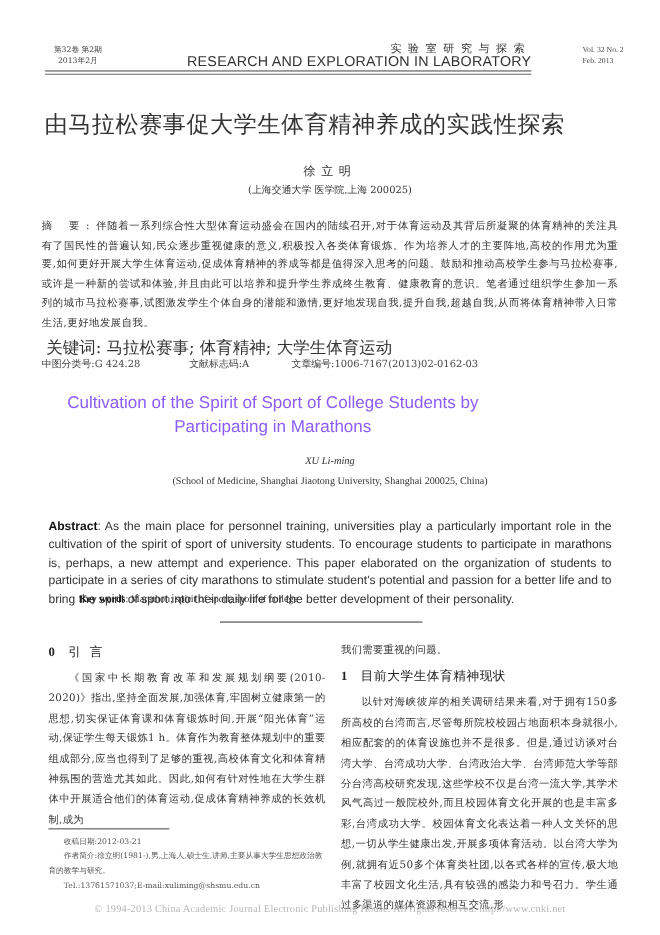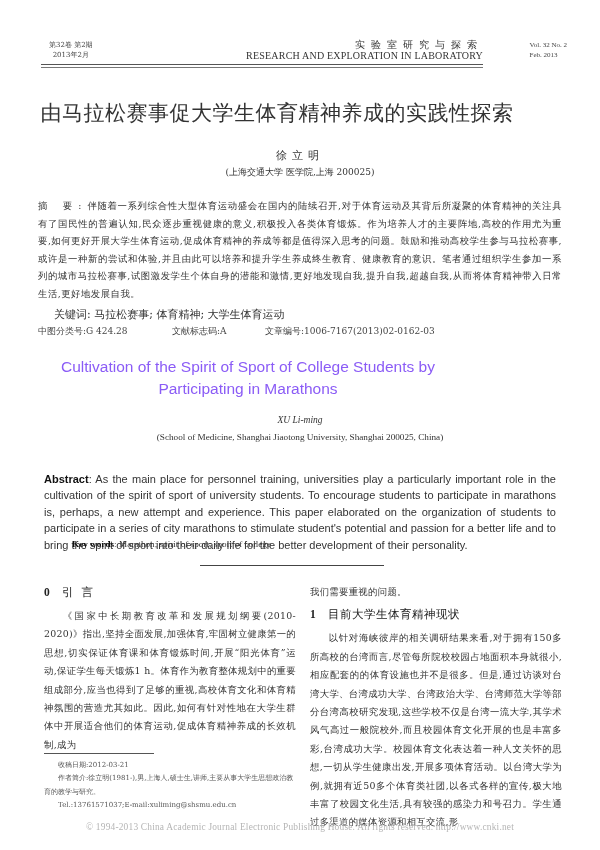--- a/index.html
+++ b/index.html
@@ -3,32 +3,32 @@
 <meta charset="utf-8">
 <style>
   * { box-sizing: border-box; margin: 0; padding: 0; }
   html, body { width: 600px; height: 850px; background: #ffffff; overflow: hidden; }
   body { position: relative; font-family: "DejaVu Serif", "Liberation Serif", serif; color: #222; }
 
   .hdr { position: absolute; left: 41px; right: 117px; top: 38px; height: 28px; width: 442px; }
   .hdr-left { position: absolute; left: 8px; top: 2px; font-size: 7px; line-height: 10px; color: #444; text-align: center; }
   .hdr-center { position: absolute; left: 0; right: 0; top: 0; text-align: right; }
   .hdr-cn { font-size: 10px; letter-spacing: 6px; color: #333; line-height: 13px; }
-  .hdr-en { font-family: Liberation Serif, serif; font-size: 10px; color: #333; letter-spacing: 0.2px; line-height: 10px; }
+  .hdr-en { font-family: Liberation Sans, sans-serif; font-size: 13px; color: #333; letter-spacing: 0.2px; line-height: 10px; }
   .hdr-right { position: absolute; right: -84px; top: 2px; font-size: 7px; line-height: 10px; color: #444; font-family: "Liberation Serif", serif; text-align: left; }
   .hdr-rule { position: absolute; left: 41px; width: 442px; top: 64px; border-top: 1.5px solid #555; }
   .hdr-rule2 { position: absolute; left: 41px; width: 442px; top: 67px; border-top: 0.6px solid #777; }
 
   .title-cn { position: absolute; left: 0; width: 554px; top: 99px; text-align: center; font-size: 21px; color: #333; letter-spacing: 0.5px; font-family: "DejaVu Sans", sans-serif; font-weight: 300; }
   .author-cn { position: absolute; left: 0; width: 600px; top: 148px; text-align: center; font-size: 11px; letter-spacing: 5px; color: #333; }
   .affil-cn { position: absolute; left: 0; width: 600px; top: 166px; text-align: center; font-size: 9px; color: #333; }
 
   .abstract-cn { position: absolute; left: 38px; width: 524px; top: 197px; font-size: 9.4px; line-height: 17.6px; color: #333; text-align: justify; letter-spacing: 0.5px; }
   .abstract-cn .lbl { letter-spacing: 6px; }
-  .keywords-cn { position: absolute; left: 54px; top: 307px; font-size: 11px; color: #333; }
+  .keywords-cn { position: absolute; left: 42px; top: 307px; font-size: 15px; color: #333; }
   .meta-cn { position: absolute; left: 38px; top: 325px; width: 524px; font-size: 9px; color: #444; }
   .meta-cn span { display: inline-block; }
   .meta-cn .m1 { width: 134px; }
   .meta-cn .m2 { width: 93px; }
 
   .title-en { position: absolute; left: 0; width: 496px; top: 356px; text-align: center; font-family: "Liberation Sans", sans-serif; font-size: 15.5px; line-height: 22px; color: #8b5cf6; }
   .author-en { position: absolute; left: 0; width: 600px; top: 415px; text-align: center; font-family: "Liberation Serif", serif; font-style: italic; font-size: 9.5px; color: #333; }
   .affil-en { position: absolute; left: 0; width: 600px; top: 432px; text-align: center; font-family: "Liberation Serif", serif; font-size: 9.2px; color: #333; }
 
   .abstract-en { position: absolute; left: 44px; width: 512px; top: 471px; font-family: Liberation Sans, sans-serif; font-size: 11px; line-height: 16.4px; color: #333; text-align: justify; }

